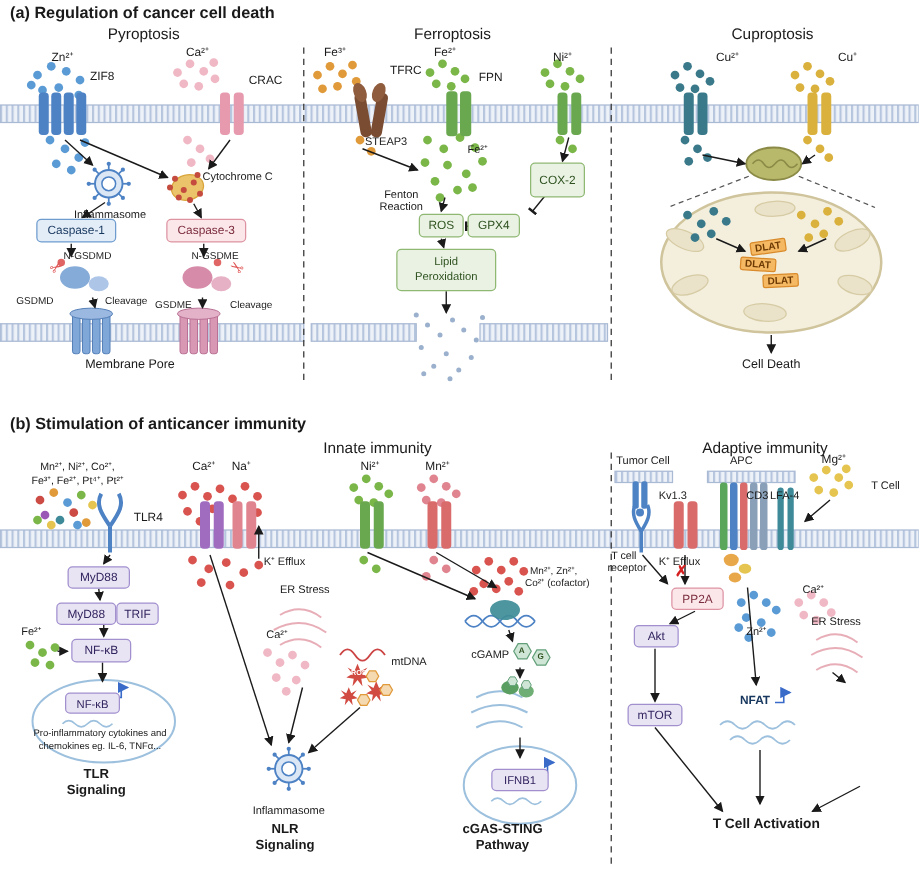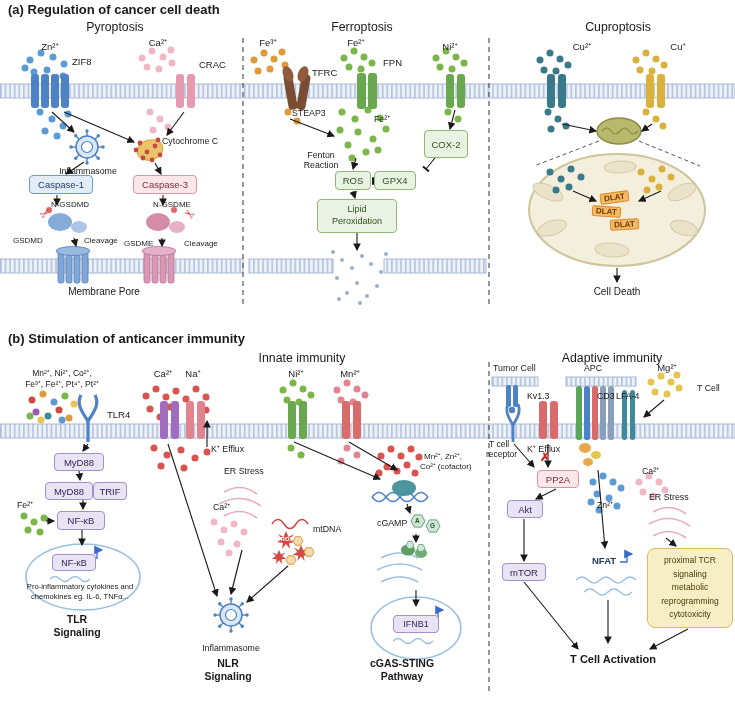--- a/index.html
+++ b/index.html
@@ -595,21 +595,21 @@
 <div class="lbl ctr sm" style="left:172px;top:200px">N-GSDME</div>
 <div class="icon" style="left:40px;top:206px;font-size:13px;color:#e05656;transform:rotate(-35deg)">✂</div>
 <div class="icon" style="left:184px;top:206px;font-size:13px;color:#e05656;transform:rotate(-145deg)">✂</div>
 <div class="lbl sm" style="left:13px;top:236px">GSDMD</div>
 <div class="lbl sm" style="left:84px;top:236px">Cleavage</div>
 <div class="lbl sm" style="left:124px;top:239px">GSDME</div>
 <div class="lbl sm" style="left:184px;top:239px">Cleavage</div>
 <div class="lbl ctr" style="left:104px;top:286px;font-size:10px">Membrane Pore</div>
 
 <div class="lbl ctr" style="left:268px;top:38px">Fe³⁺</div>
-<div class="lbl" style="left:312px;top:68px">TFRC</div>
+<div class="lbl" style="left:312px;top:52px">TFRC</div>
 <div class="lbl ctr" style="left:356px;top:38px">Fe²⁺</div>
 <div class="lbl" style="left:383px;top:58px">FPN</div>
 <div class="lbl ctr" style="left:450px;top:42px">Ni²⁺</div>
 <div class="lbl s9" style="left:292px;top:108px">STEAP3</div>
 <div class="lbl s9" style="left:374px;top:114px">Fe²⁺</div>
 <div class="box bx-green" style="left:424px;top:130px;width:44px;height:28px">COX-2</div>
 <div class="lbl ctr s9" style="left:321px;top:150px">Fenton</div>
 <div class="lbl ctr s9" style="left:321px;top:160px">Reaction</div>
 <div class="box bx-green" style="left:335px;top:171px;width:36px;height:19px">ROS</div>
 <div class="box bx-green" style="left:374px;top:171px;width:42px;height:19px">GPX4</div>
@@ -682,22 +682,15 @@
 <div class="icon" style="left:540px;top:450px;font-size:12px;font-weight:700;color:#d42020">✗</div>
 <div class="lbl s9" style="left:597px;top:391px">CD3</div>
 <div class="lbl s9" style="left:616px;top:391px">LFA-4</div>
 <div class="box bx-pink" style="left:537px;top:470px;width:42px;height:18px">PP2A</div>
 <div class="box bx-purple" style="left:507px;top:500px;width:36px;height:18px">Akt</div>
 <div class="lbl s9" style="left:597px;top:500px">Zn²⁺</div>
 <div class="lbl s9" style="left:642px;top:466px">Ca²⁺</div>
 <div class="lbl s9" style="left:649px;top:492px">ER Stress</div>
 <div class="box bx-purple" style="left:502px;top:563px;width:44px;height:18px">mTOR</div>
 <div class="lbl" style="left:592px;top:556px;font-size:9.5px;font-weight:700;color:#17375e">NFAT</div>
-<div class="box bx-yellow col" style="left:647px;top:548px;width:86px;height:80px;font-size:8.5px;line-height:1.6;border-radius:8px">
-  <div>proximal TCR</div>
-  <div>signaling</div>
-  <div>metabolic</div>
-  <div>reprogramming</div>
-  <div>cytotoxicity</div>
+<div class="lbl ctr foot" style="left:613px;top:653px;font-size:11px">T Cell Activation</div>
+
 </div>
-<div class="lbl ctr foot" style="left:613px;top:653px;font-size:11px">T Cell Activation</div>
-
-</div>
 
 </body></html>

